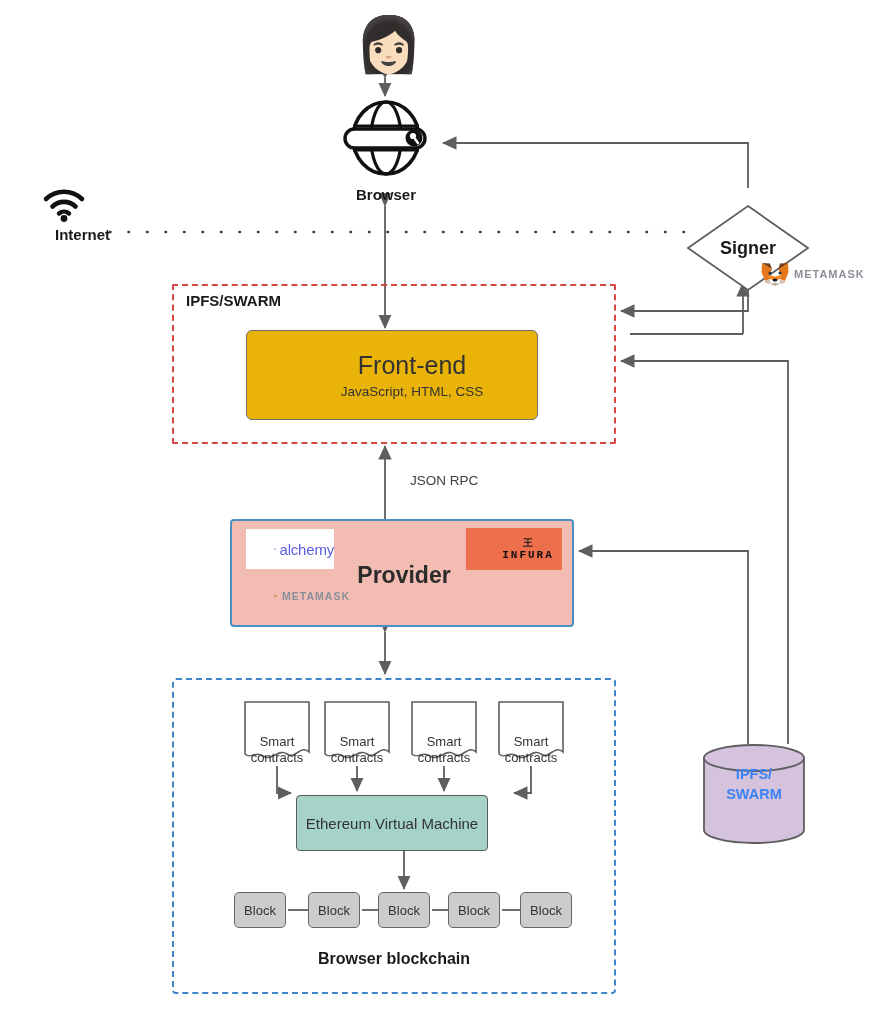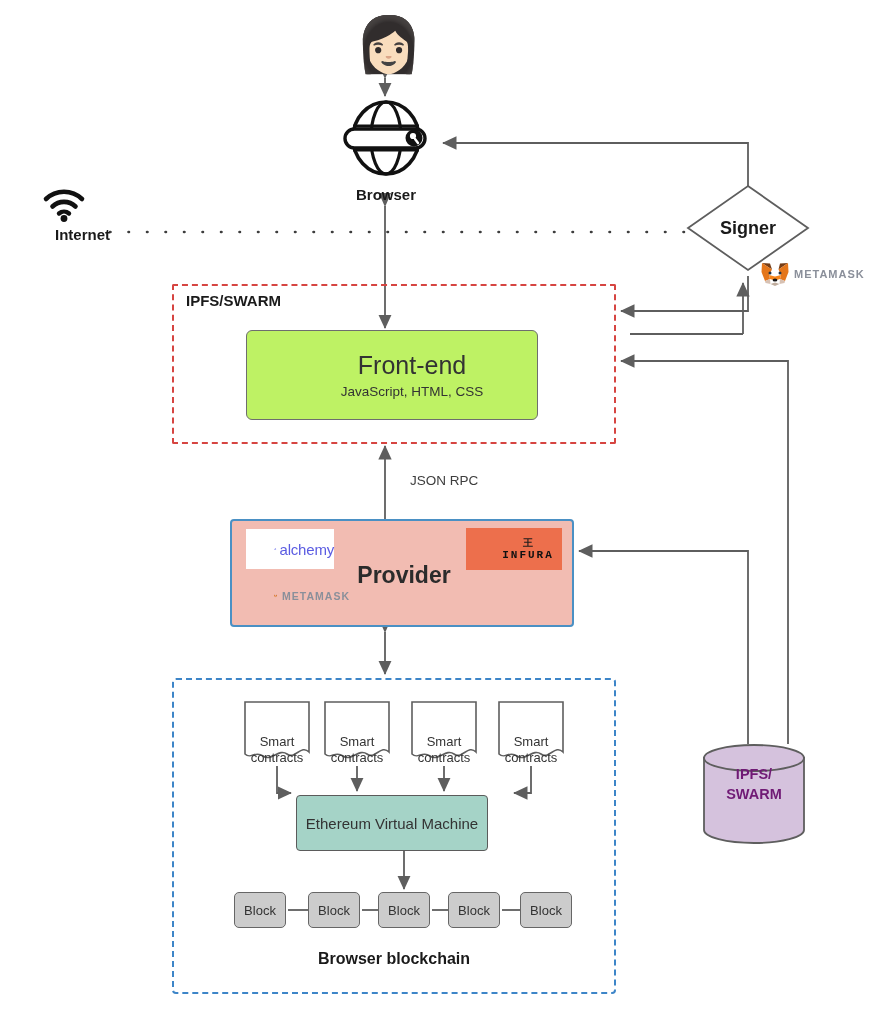--- a/index.html
+++ b/index.html
@@ -48,21 +48,21 @@
   #wifi-icon {
     left: 42px; top: 188px; width: 44px; height: 34px;
   }
   #internet-label {
     left: 22px; top: 226px; width: 88px; text-align: right;
     font-size: 15px; font-weight: bold; color: #1a1a1a;
   }
 
   
   #signer-node {
-    left: 686px; top: 184px; width: 124px; height: 88px;
+    left: 686px; top: 204px; width: 124px; height: 88px;
   }
   #signer-text {
     position: absolute; left: 0; top: 0; width: 124px; height: 88px;
     display: flex; align-items: center; justify-content: center;
     font-size: 18px; font-weight: bold; color: #1a1a1a;
   }
   #metamask-signer {
     left: 760px; top: 258px; width: 110px; height: 32px;
     display: flex; align-items: center; gap: 4px;
   }
@@ -72,21 +72,21 @@
     left: 172px; top: 284px; width: 444px; height: 160px;
     border: 2.5px dashed #d64541;
     border-radius: 2px;
   }
   #ipfs-group-title {
     left: 186px; top: 292px;
     font-size: 15px; font-weight: bold; color: #1a1a1a;
   }
   #frontend-box {
     left: 246px; top: 330px; width: 292px; height: 90px;
-    background: #bef264;
+    background: #eab308;
     border: 1.6px solid #6e6e6e;
     border-radius: 6px;
     display: flex; flex-direction: column;
     align-items: center; justify-content: center; padding-left: 40px;
   }
   #frontend-title { font-size: 25px; color: #333333; line-height: 1.15; }
   #frontend-sub { font-size: 13.5px; color: #333333; margin-top: 5px; }
 
   #jsonrpc-label {
     left: 410px; top: 473px;
@@ -176,21 +176,21 @@
     font-size: 16px; font-weight: bold; color: #1a1a1a;
   }
 
   
   #ipfs-cylinder {
     left: 702px; top: 744px; width: 104px; height: 100px;
   }
   #ipfs-cyl-text {
     position: absolute; left: 702px; top: 765px; width: 104px;
     text-align: center; font-size: 14.5px; font-weight: bold;
-    color: #701a75; line-height: 1.35;
+    color: #3b82f6; line-height: 1.35;
   }
 </style>
 </head>
 <body>
 
 <div id="canvas">
 
   <svg id="wires" viewBox="0 0 874 1024" width="874" height="1024">
     <defs>
       <marker id="ah" markerWidth="9" markerHeight="9" refX="7.5" refY="4.5" orient="auto" markerUnits="strokeWidth">

